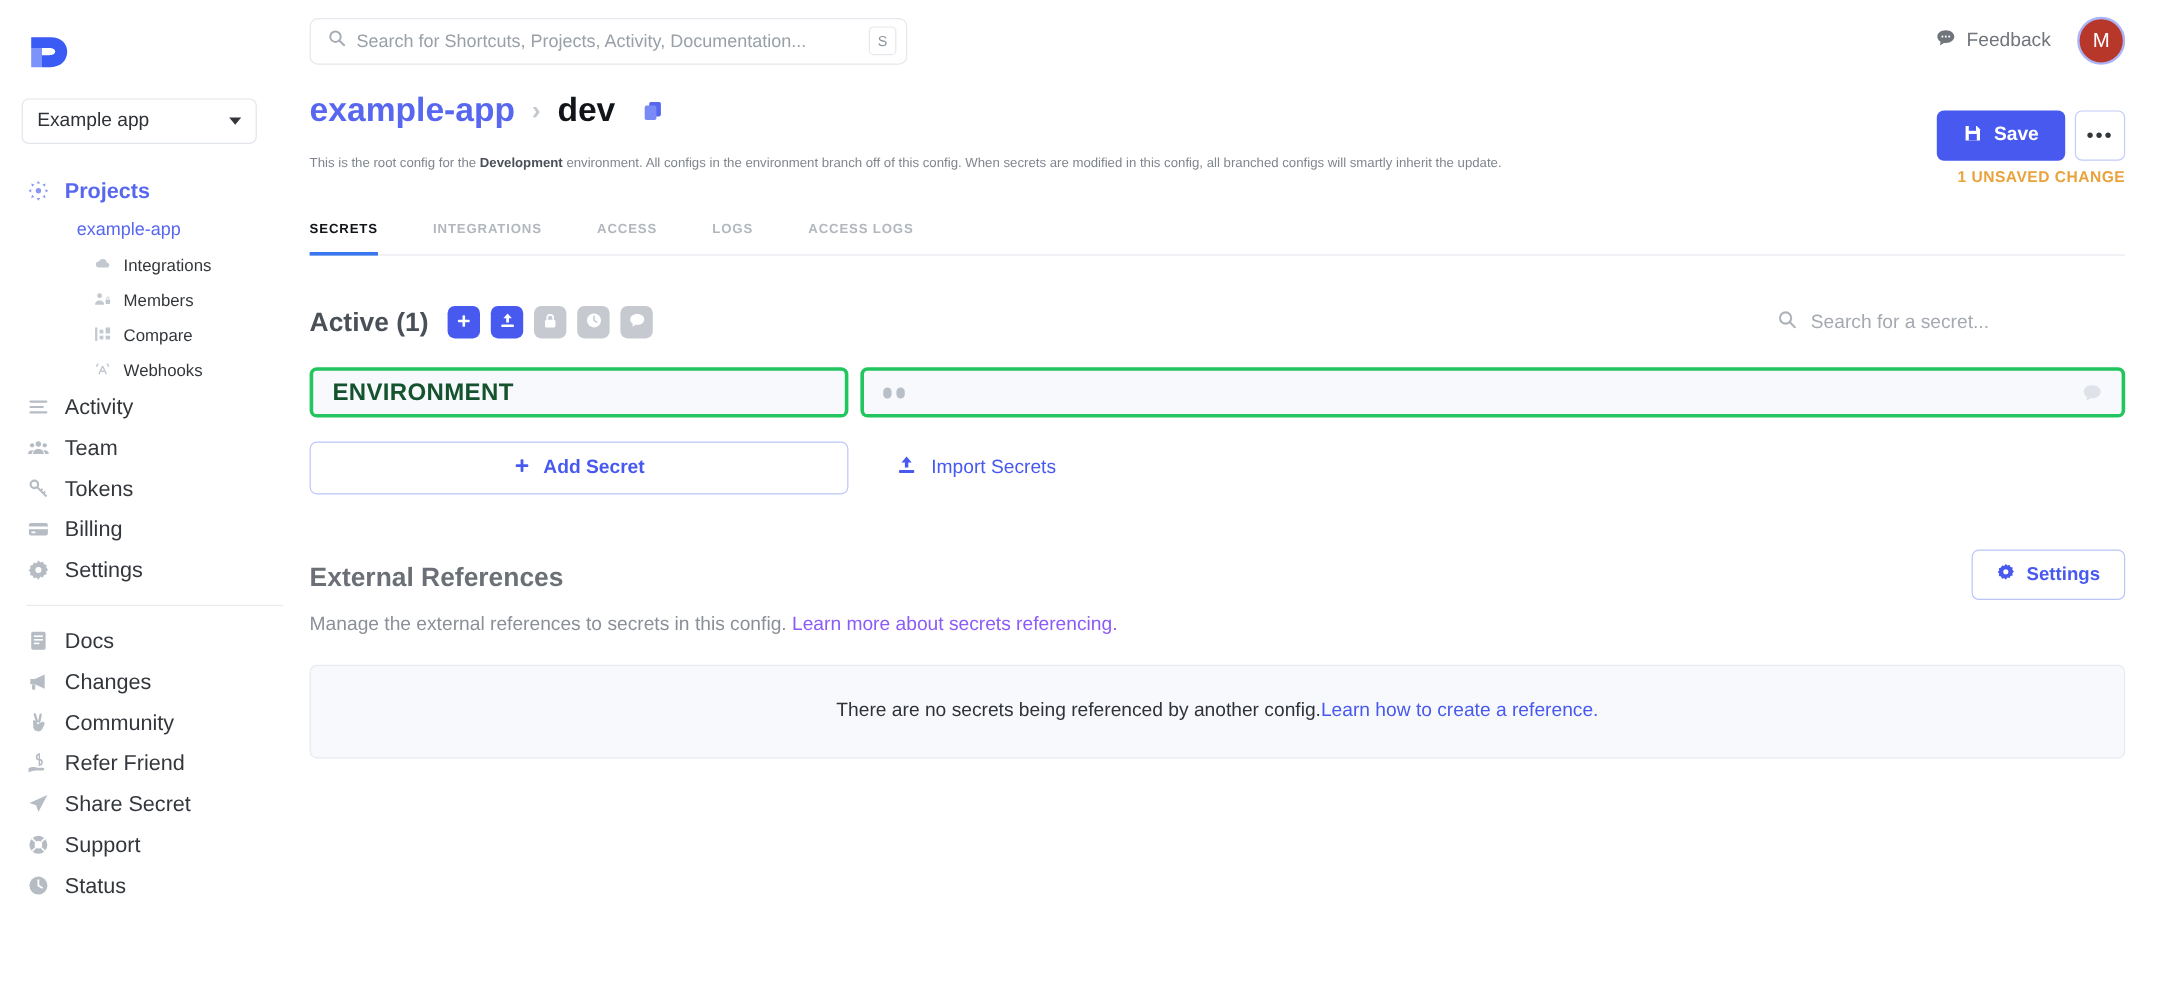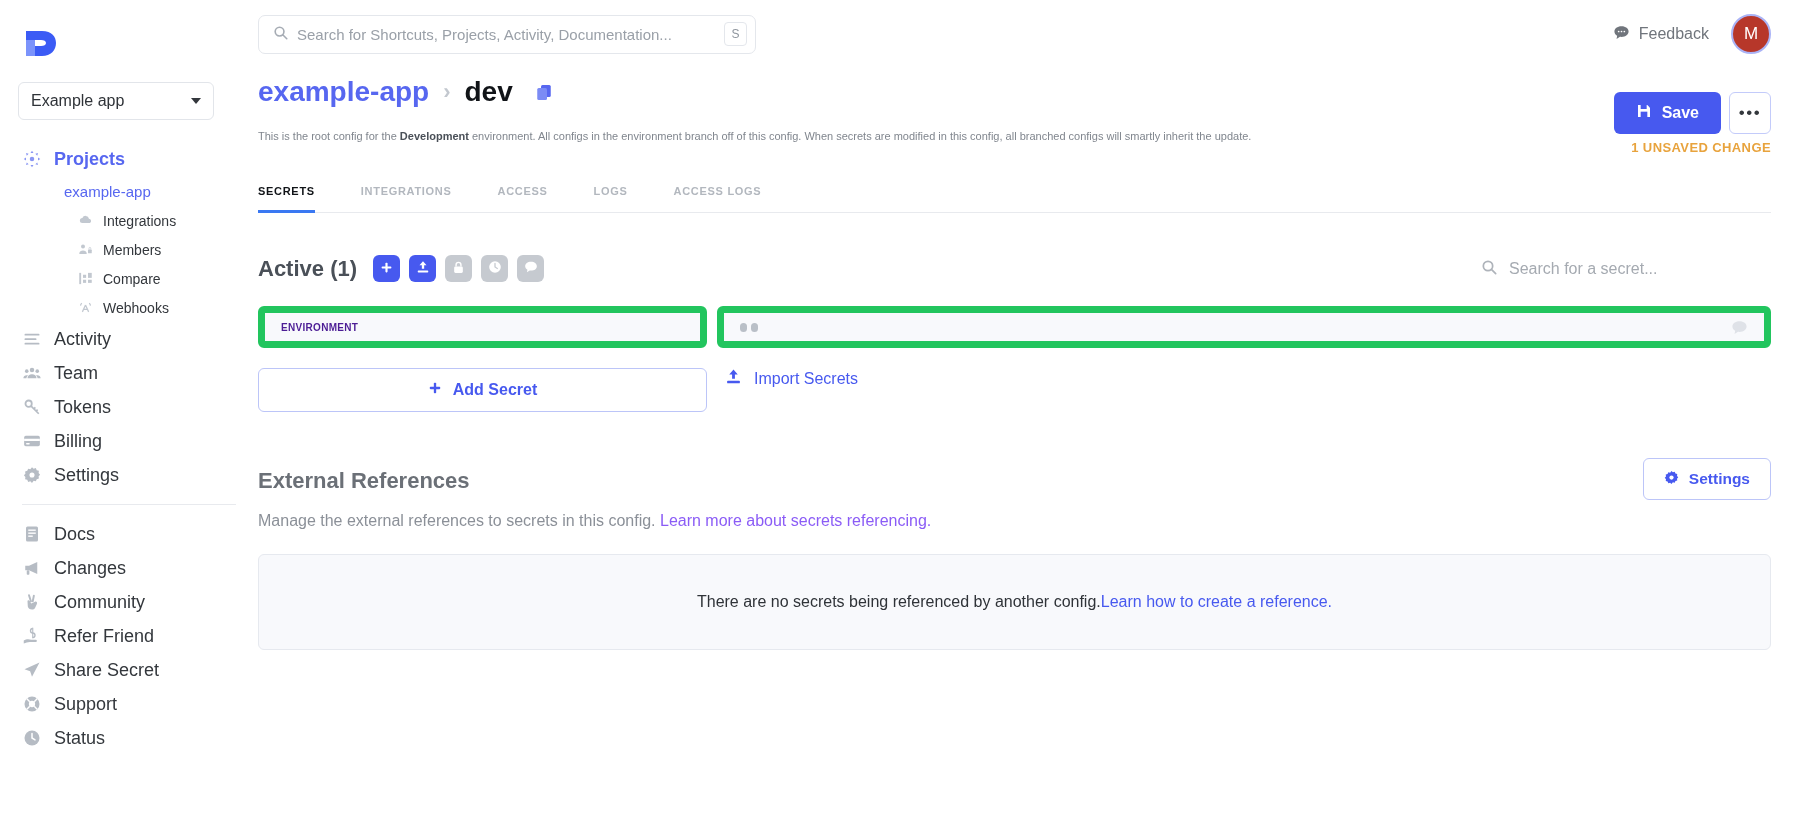--- a/index.html
+++ b/index.html
@@ -121,51 +121,51 @@
     color: #fff; border: none;
   }
   .iconbtn.primary { background: #4759ef; }
   .iconbtn.muted { background: #c6cad0; }
 
   .secret-search { margin-left: auto; display: flex; align-items: center; gap: 12px; width: 290px; }
   .secret-search .ph { font-size: 16px; color: #a5aab1; }
 
   .secret-row { margin-top: 24px; display: flex; gap: 10px; }
   .fld {
-    height: 42px; border: 7px solid #22c55e; border-radius: 6px; background: #f8f9fc;
-    display: flex; align-items: center; padding: 0 16px; font-size: 10px; font-weight: 700;
-    color: #4c1d95; cursor: text;
+    height: 42px; border: 3px solid #22c55e; border-radius: 6px; background: #f8f9fc;
+    display: flex; align-items: center; padding: 0 16px; font-size: 20px; font-weight: 700;
+    color: #14532d; cursor: text;
   }
   .fld.name { width: 449px; letter-spacing: .3px; }
   .fld.value { flex: 1; }
   .dots { display: flex; gap: 4px; }
   .dot { width: 7px; height: 9px; border-radius: 4px; background: #b9bfc7; }
   .bubble-ic { margin-left: auto; color: #dfe2e8; display: flex; }
 
-  .btn-row { margin-top: 20px; display: flex; align-items: flex-start; gap: 18px; }
+  .btn-row { margin-top: 20px; display: flex; align-items: center; gap: 40px; }
   .add-secret {
     width: 449px; height: 44px; border: 1px solid #bcc5f8; border-radius: 6px; background: #fff;
     display: flex; align-items: center; justify-content: center; gap: 11px;
     color: #4759ef; font-size: 16px; font-weight: 700; cursor: pointer;
   }
   .import-secrets { display: flex; align-items: center; gap: 12px; color: #4759ef;
                     font-size: 16px; cursor: pointer; }
 
   .ext { margin-top: 56px; position: relative; }
   .ext-title { font-size: 22px; font-weight: 700; color: #6b7077; }
   .ext-sub { margin-top: 18px; font-size: 16px; color: #8b9098; }
   .ext-sub a { color: #8b5cf6; text-decoration: none; cursor: pointer; }
   .settings-btn {
     position: absolute; right: 0; top: -10px;
     height: 42px; padding: 0 20px; border: 1px solid #bcc5f8; border-radius: 6px; background: #fff;
     display: flex; align-items: center; gap: 10px; color: #4759ef;
     font-size: 15.5px; font-weight: 700; cursor: pointer;
   }
   .ext-box {
-    margin-top: 24px; height: 96px; border: 1px solid #e6e9ef; border-radius: 6px;
+    margin-top: 24px; height: 78px; border: 1px solid #e6e9ef; border-radius: 6px;
     background: #f8f9fc; display: flex; align-items: center; justify-content: center;
     font-size: 16px; color: #2f3338;
   }
   .ext-box a { color: #4759ef; text-decoration: none; cursor: pointer; }
 </style>
 </head>
 <body>
 
 <div class="app">
 

